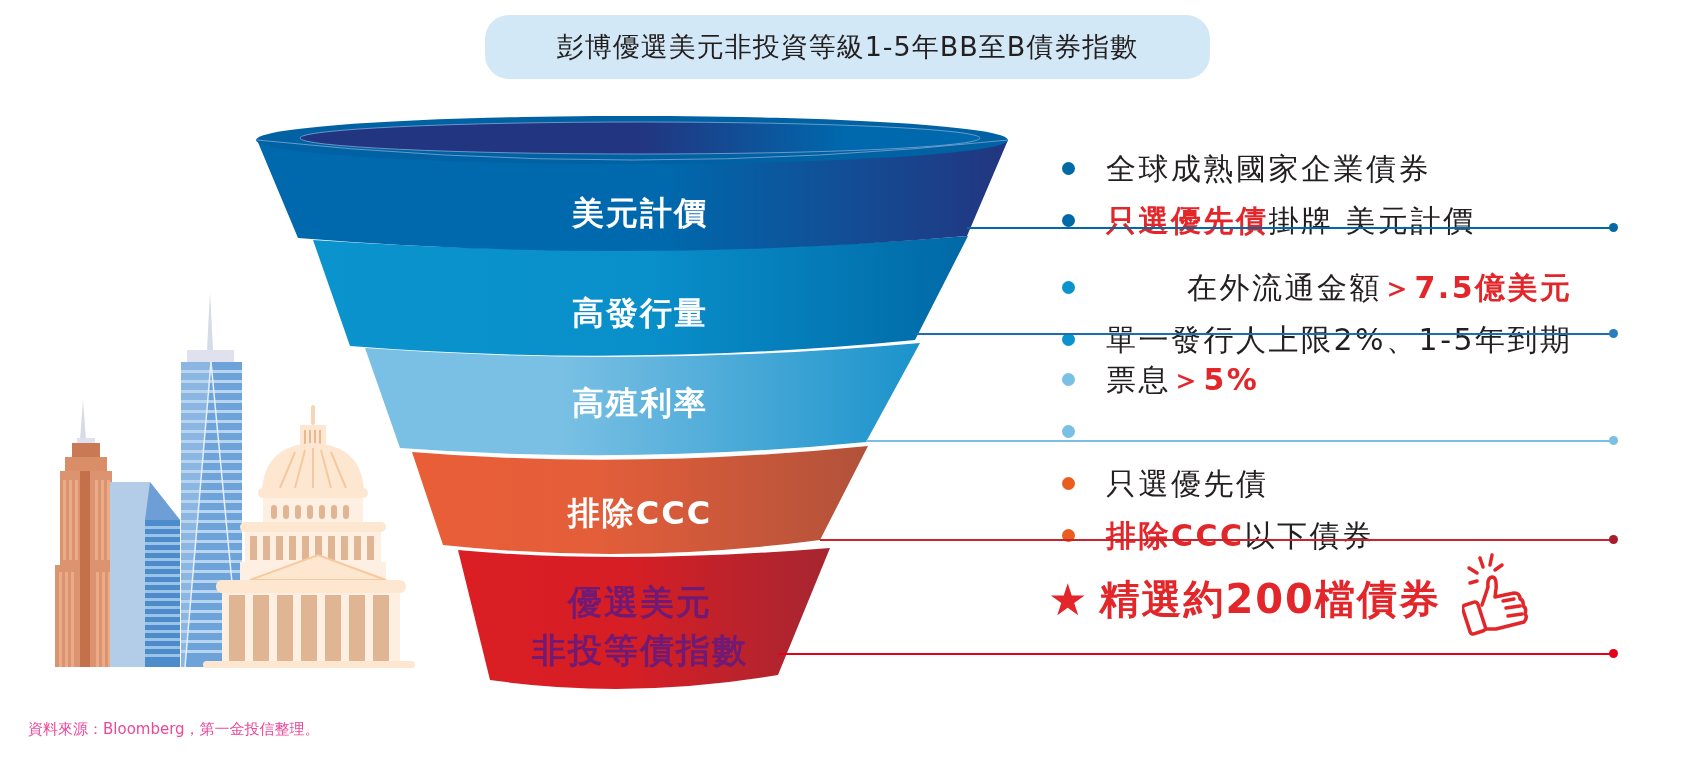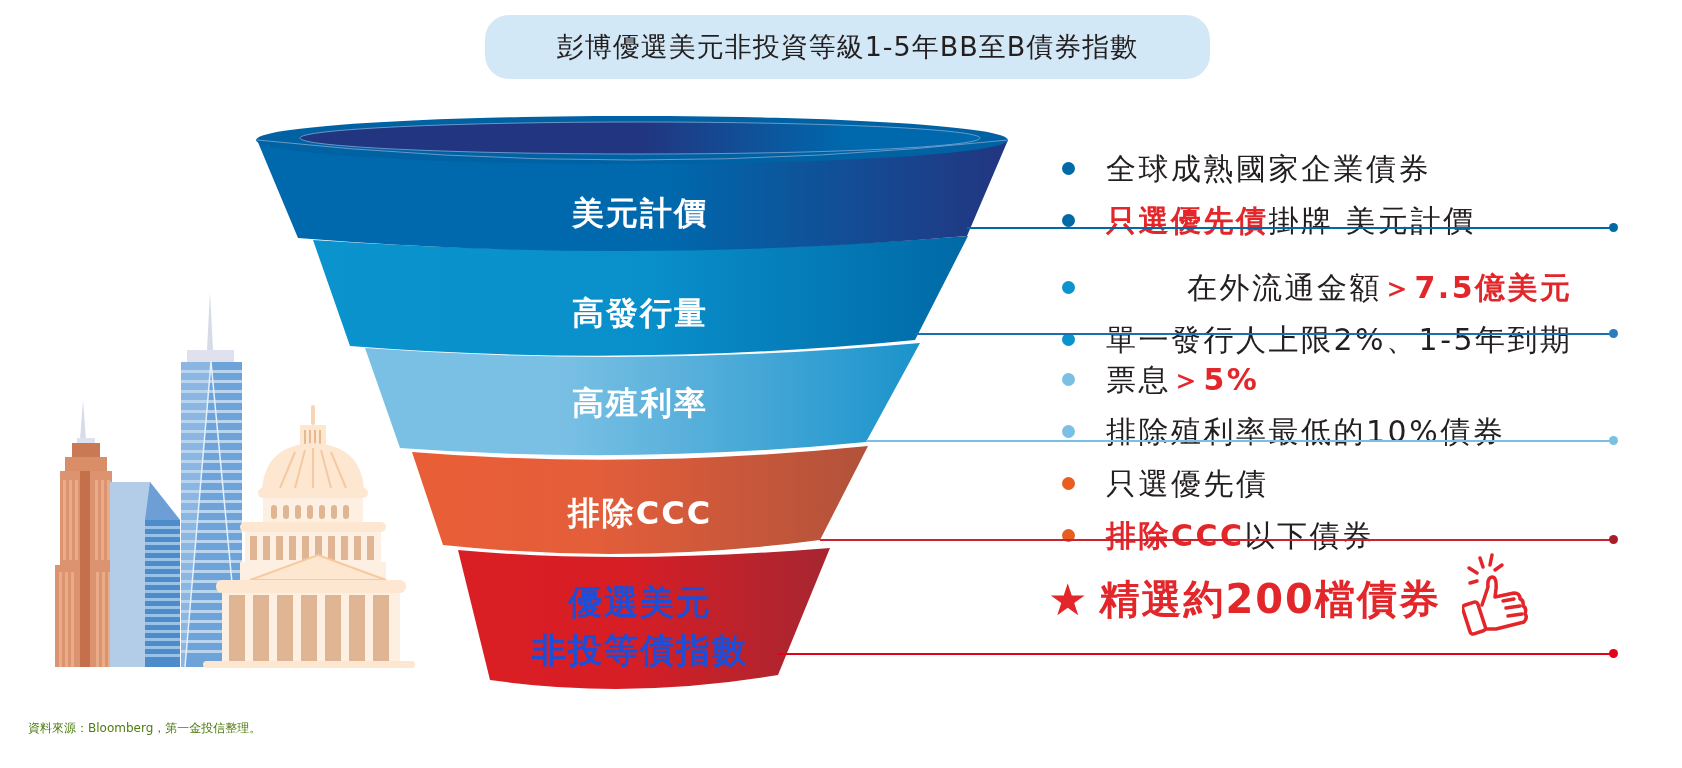--- a/index.html
+++ b/index.html
@@ -4,32 +4,32 @@
 <style>
   html, body { margin: 0; padding: 0; background: #ffffff; }
   body { width: 1682px; height: 768px; position: relative; overflow: hidden;
          font-family: "DejaVu Sans", "Liberation Sans", sans-serif; color: #231f20; }
   .title-pill { position: absolute; left: 485px; top: 15px; width: 725px; height: 64px;
                 background: #d3e8f6; border-radius: 24px; display: flex; align-items: center;
                 justify-content: center; font-size: 27px; letter-spacing: 1px; color: #231f20; }
   .funnel-svg { position: absolute; left: 0; top: 0; }
   .band-label { position: absolute; color: #ffffff; font-weight: bold; font-size: 32px;
                 text-align: center; width: 300px; letter-spacing: 2px; }
-  .band-label.final { color: #1d4ed8; line-height: 48px; font-size: 34px; }
+  .band-label.final { color: #701a75; line-height: 48px; font-size: 34px; }
   .bullets { position: absolute; left: 1062px; font-size: 30px; letter-spacing: 2.5px; }
   .bullet-row { position: relative; height: 40px; line-height: 40px; padding-left: 44px; white-space: nowrap; margin-top: 12px; }
   .bullet-dot { position: absolute; left: 0; top: 13px; width: 13px; height: 13px; border-radius: 50%; }
   .hl { color: #e2262a; font-weight: bold; }
   .conn-line { position: absolute; height: 2px; }
   .conn-dot { position: absolute; width: 9px; height: 9px; border-radius: 50%; }
   .highlight { position: absolute; left: 1048px; top: 572px; display: flex; align-items: center;
                color: #e2262a; font-weight: bold; font-size: 40px; letter-spacing: 2px; white-space: nowrap; }
   .star-icon { font-size: 44px; margin-right: 10px; line-height: 1; }
   .thumbs-icon { position: absolute; left: 1462px; top: 553px; }
-  .footer { position: absolute; left: 28px; top: 720px; font-size: 12px; color: #4d7c0f; }
+  .footer { position: absolute; left: 28px; top: 720px; font-size: 15px; color: #ec4899; }
   .skyline { position: absolute; left: 0; top: 0; }
 </style>
 </head>
 <body>
 
 <div class="title-pill">
   <span>彭博優選美元非投資等級1-5年BB至B債券指數</span>
 </div>
 
 <svg class="skyline" width="440" height="700">
@@ -268,21 +268,20 @@
 <div class="conn-line" style="left:915px; top:333px; width:700px; background:#1a6fae;"></div>
 <div class="conn-dot" style="left:1609px; top:329px; background:#2a7cc0;"></div>
 
 <div class="bullets" style="top:348px;">
   <div class="bullet-row">
     <span class="bullet-dot" style="background:#7ac0e4"></span>
     <span>票息</span><span class="hl">＞5%</span>
   </div>
   <div class="bullet-row">
     <span class="bullet-dot" style="background:#7ac0e4"></span>
-    <span>排除殖利率最低的10%債券</span>
   </div>
 </div>
 <div class="conn-line" style="left:866px; top:440px; width:749px; background:#7ac0e4;"></div>
 <div class="conn-dot" style="left:1609px; top:436px; background:#7ac0e4;"></div>
 
 <div class="bullets" style="top:452px;">
   <div class="bullet-row">
     <span class="bullet-dot" style="background:#e95e20"></span>
     <span>只選優先債</span>
   </div>

